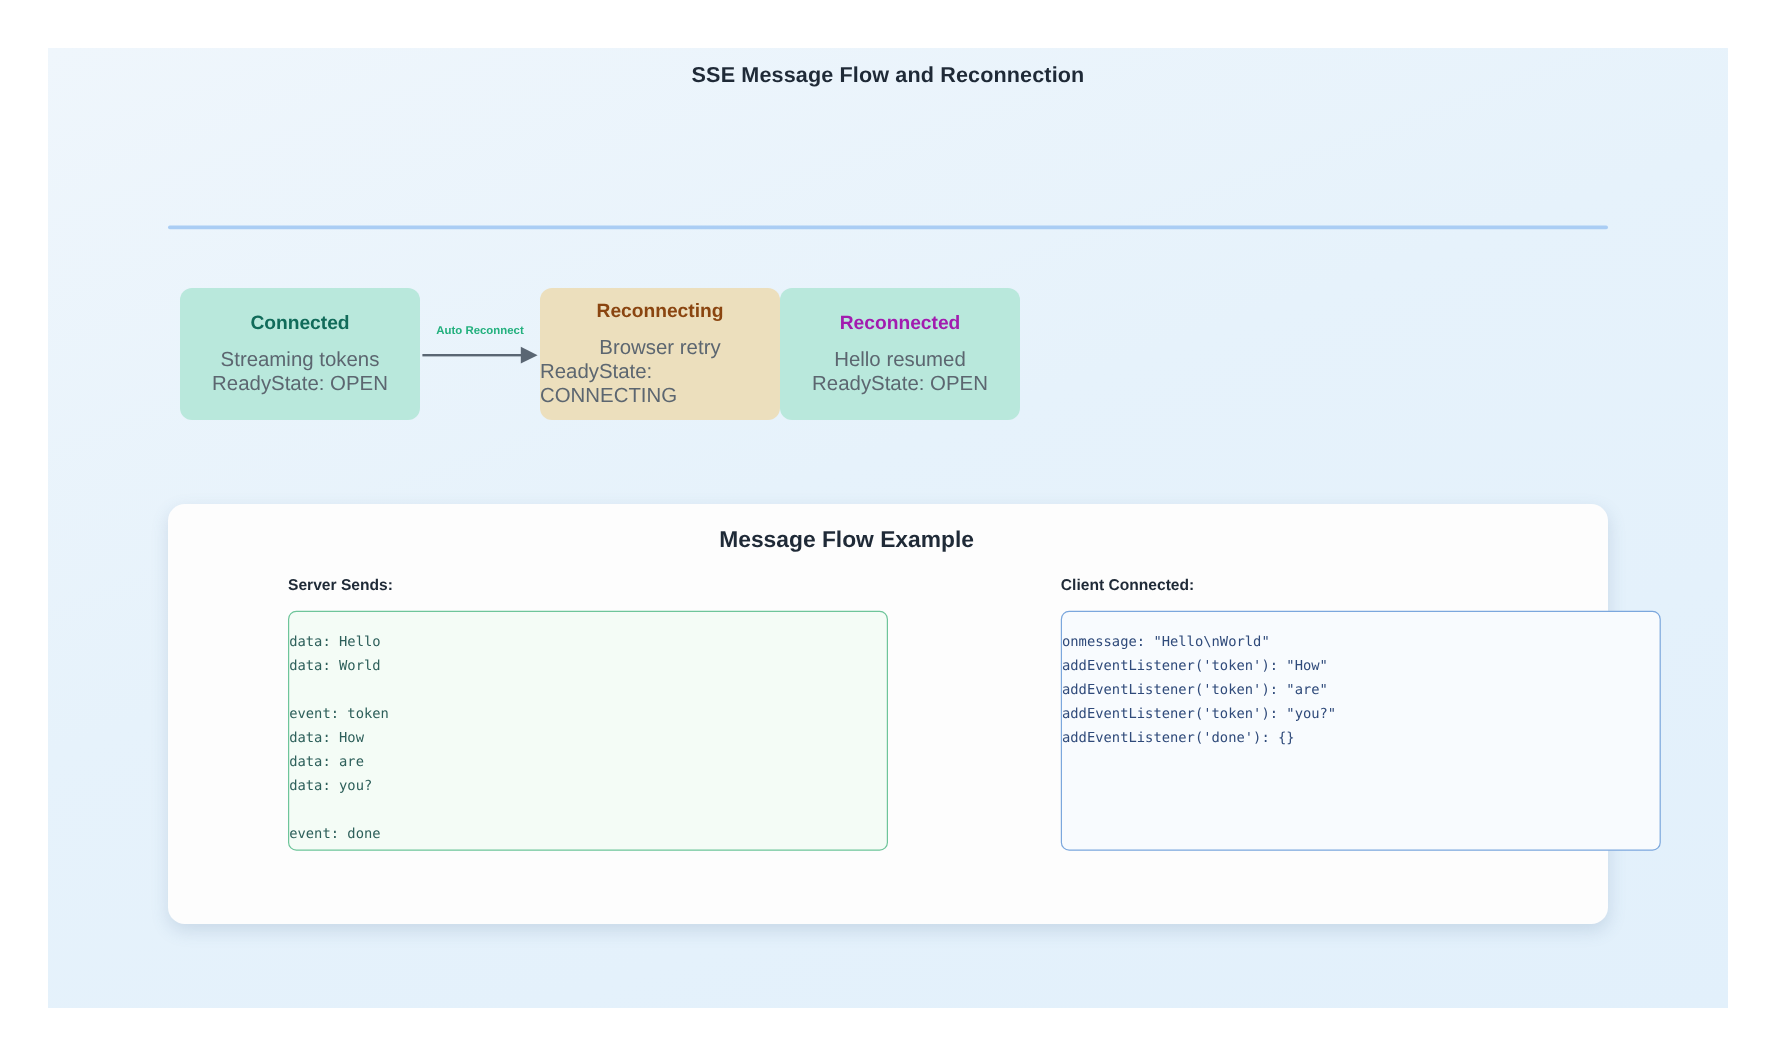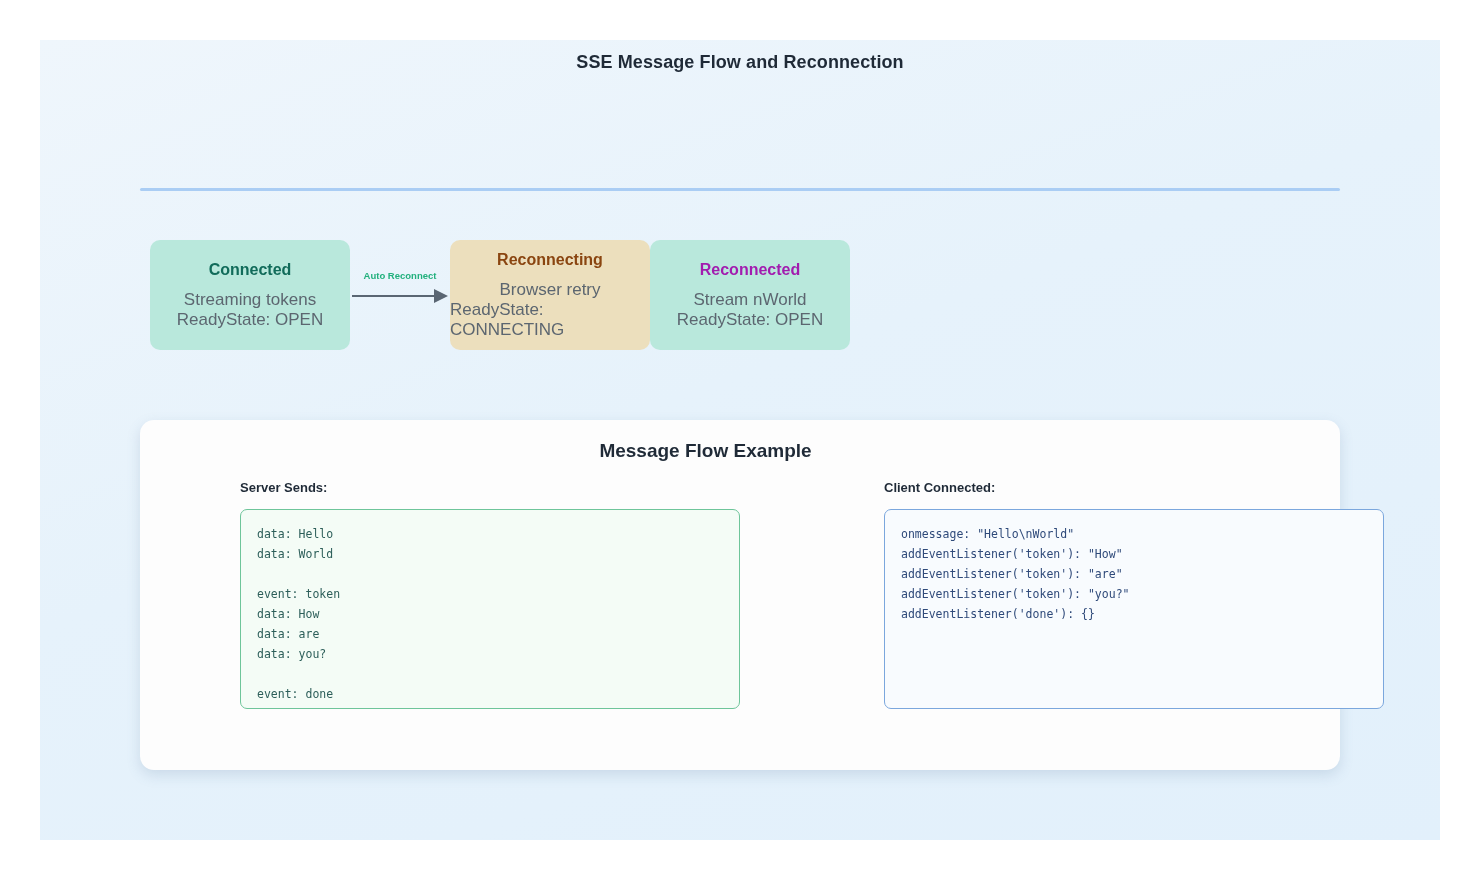--- a/index.html
+++ b/index.html
@@ -156,21 +156,21 @@
   }
   .pane-label {
     font-size: 13px;
     font-weight: bold;
     color: #1f2a37;
     margin-bottom: 14px;
   }
   .code-block {
     box-sizing: border-box;
     border-radius: 7px;
-    padding: 14px 16px;
+    padding: 14px 0;
     font-family: "DejaVu Sans Mono", monospace;
     font-size: 11.5px;
     line-height: 20px;
     white-space: pre;
     height: 200px;
     overflow: hidden;
   }
   .code-server {
     background: #f4fcf6;
     border: 1.5px solid #6ec59a;
@@ -209,21 +209,21 @@
 
     <div class="state-box" style="background:#ecdfbd">
       <div class="state-title" style="color:#8a4510">Reconnecting</div>
       <div class="state-line">Browser retry</div>
       <div class="state-line">ReadyState: CONNECTING</div>
     </div>
 
 
     <div class="state-box" style="background:#b9e8dc">
       <div class="state-title" style="color:#a21caf">Reconnected</div>
-      <div class="state-line">Stream nWorld</div>
+      <div class="state-line">Hello resumed</div>
       <div class="state-line">ReadyState: OPEN</div>
     </div>
 
   </div>
 
   <div id="example-card">
     <div id="card-title">Message Flow Example</div>
 
     <div id="panes">
 

